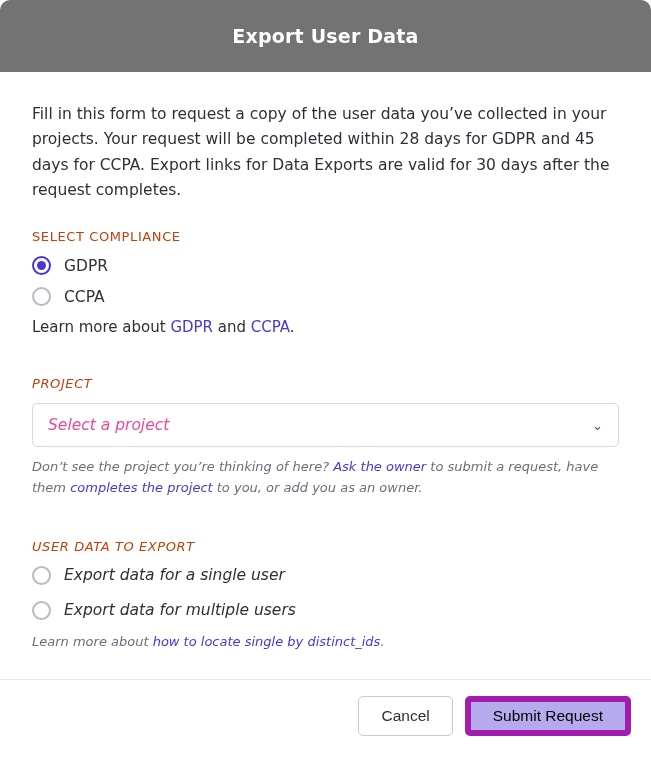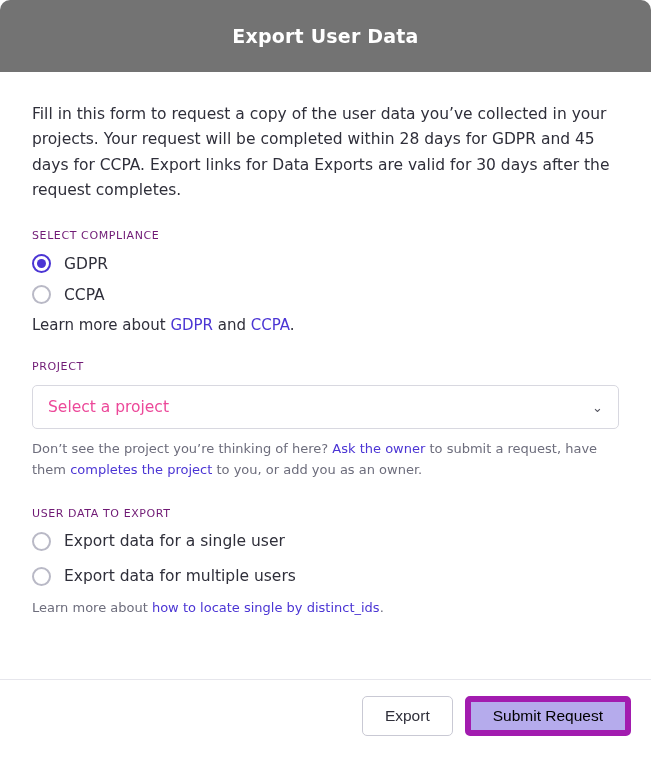--- a/index.html
+++ b/index.html
@@ -41,23 +41,23 @@
     overflow: hidden;
   }
   .intro {
     color: #2f2f3a;
     font-size: 15.5px;
     line-height: 1.63;
     margin: 0 0 26px 0;
     max-width: 590px;
   }
   .section-label {
-    font-size: 11px;
+    font-size: 13px;
     letter-spacing: 0.6px;
-    color: #701a75;
+    color: #c2410c;
     text-transform: uppercase;
     margin: 0 0 12px 0;
   }
   .radio-row {
     display: flex;
     align-items: center;
     margin-bottom: 12px;
   }
   .radio {
     width: 19px;
@@ -95,21 +95,21 @@
     font-size: 13px;
     color: #6d6d7c;
     line-height: 1.6;
     margin: 10px 0 0 0;
     max-width: 580px;
   }
   .link {
     color: #4b35d4;
     text-decoration: none;
   }
-  .block-gap { margin-top: 26px; }
+  .block-gap { margin-top: 40px; font-style: italic; }
   .select-wrap {
     position: relative;
     width: 587px;
     height: 44px;
     margin-top: 2px;
   }
   .select-box {
     width: 100%;
     height: 100%;
     border: 1px solid #d8d8e0;
@@ -217,19 +217,19 @@
         <span class="radio"></span>
         <span class="radio-label">Export data for multiple users</span>
       </div>
 
       <p class="helper-small"><span>Learn more about </span><a class="link" href="#">how to locate single by distinct_ids</a><span>.</span></p>
     </div>
 
   </div>
 
   <div class="modal-footer">
-    <button class="btn">Export</button>
+    <button class="btn">Cancel</button>
     <button class="btn btn-primary">Submit Request</button>
   </div>
 
   <div class="footer-strip"></div>
 
 </div>
 
 </body></html>

